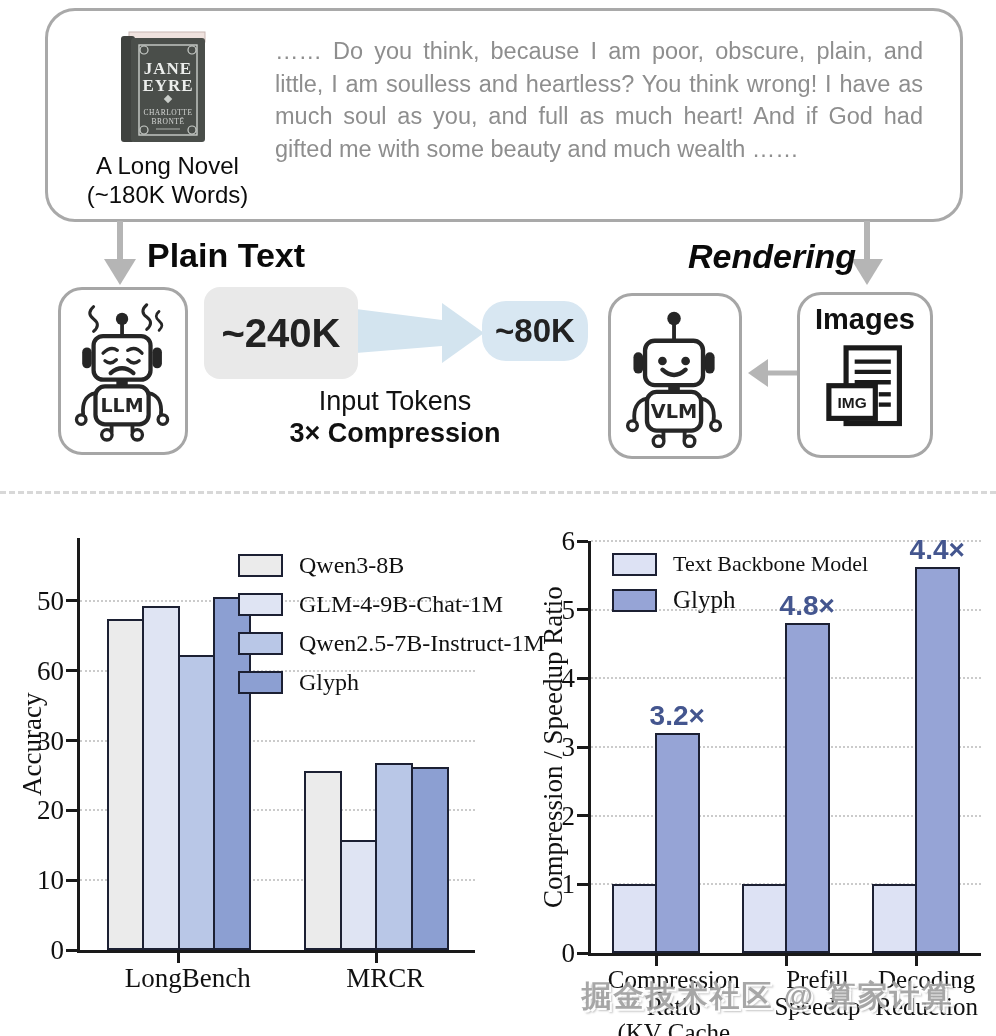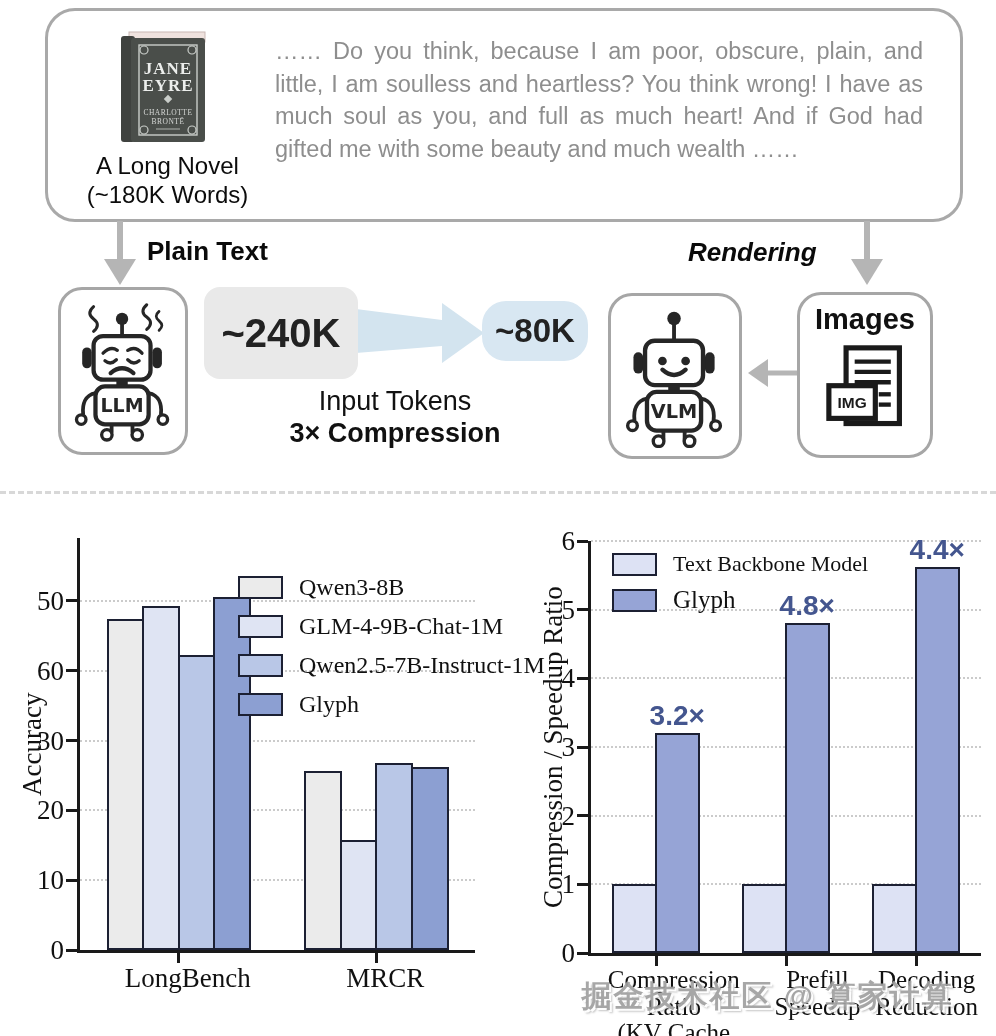--- a/index.html
+++ b/index.html
@@ -7,21 +7,21 @@
           font-family:"Liberation Sans",sans-serif;color:#111;}
   .abs{position:absolute;}
 
   
   .novel-panel{left:45px;top:8px;width:918px;height:214px;border:3px solid #a9a9a9;border-radius:30px;box-sizing:border-box;background:#fff;}
   .book-svg{left:112px;top:26px;}
   .book-caption{left:62px;top:148px;width:205px;text-align:center;font-size:24px;line-height:29px;color:#0c0c0c;}
   .novel-excerpt{left:272px;top:32px;width:648px;font-size:23.5px;line-height:32.5px;color:#8e8e8e;text-align:justify;}
 
   
-  .flow-label{font-weight:bold;font-size:26px;color:#0a0a0a;white-space:nowrap;}
+  .flow-label{font-weight:bold;font-size:34px;color:#0a0a0a;white-space:nowrap;}
   .plain-text-label{left:147px;top:236px;}
   .rendering-label{left:688px;top:237px;font-style:italic;}
   .robot-box{border:3.5px solid #a6a6a6;border-radius:24px;box-sizing:border-box;background:#fff;display:flex;align-items:center;justify-content:center;}
   .llm-box{left:58px;top:287px;width:130px;height:168px;}
   .vlm-box{left:608px;top:293px;width:134px;height:166px;}
   .images-box{left:797px;top:292px;width:136px;height:166px;border:3.5px solid #a6a6a6;border-radius:24px;box-sizing:border-box;background:#fff;text-align:center;}
   .images-label{font-weight:bold;font-size:29px;margin-top:8px;}
   .badge{display:flex;align-items:center;justify-content:center;font-weight:bold;color:#222;}
   .badge-240k{left:204px;top:287px;width:154px;height:92px;background:#e9e9e9;border-radius:16px;font-size:40px;}
   .badge-80k{left:482px;top:301px;width:106px;height:60px;background:#d8e7f2;border-radius:24px;font-size:33px;}
@@ -238,21 +238,21 @@
       </div>
     <div class="xlabels">
         <div class="xlabel">
           <div class="xlabel-line">LongBench</div>
         </div>
         <div class="xlabel">
           <div class="xlabel-line">MRCR</div>
         </div>
       </div>
     <div class="legend" style="left: 223px; top: 40px;">
-        <div class="lrow" style="margin-bottom: 12px; margin-top: 22px;">
+        <div class="lrow" style="margin-bottom: 12px;">
           <div class="sw" style="background: rgb(235, 235, 235);"></div>
           <div class="ltext" style="font-size: 24px;">Qwen3-8B</div>
         </div>
         <div class="lrow" style="margin-bottom: 12px;">
           <div class="sw" style="background: rgb(223, 228, 243);"></div>
           <div class="ltext" style="font-size: 24px;">GLM-4-9B-Chat-1M</div>
         </div>
         <div class="lrow" style="margin-bottom: 12px;">
           <div class="sw" style="background: rgb(185, 199, 231);"></div>
           <div class="ltext" style="font-size: 24px;">Qwen2.5-7B-Instruct-1M</div>

